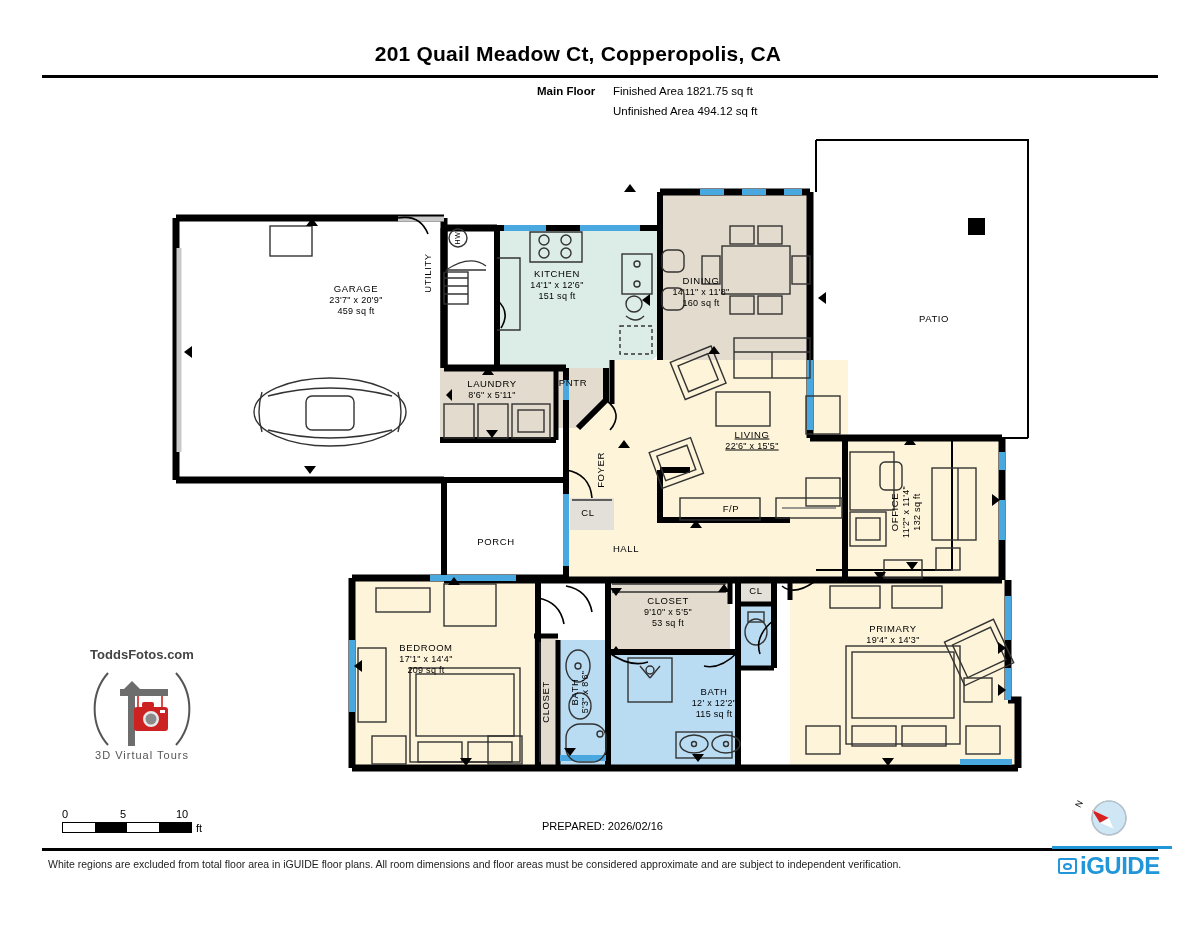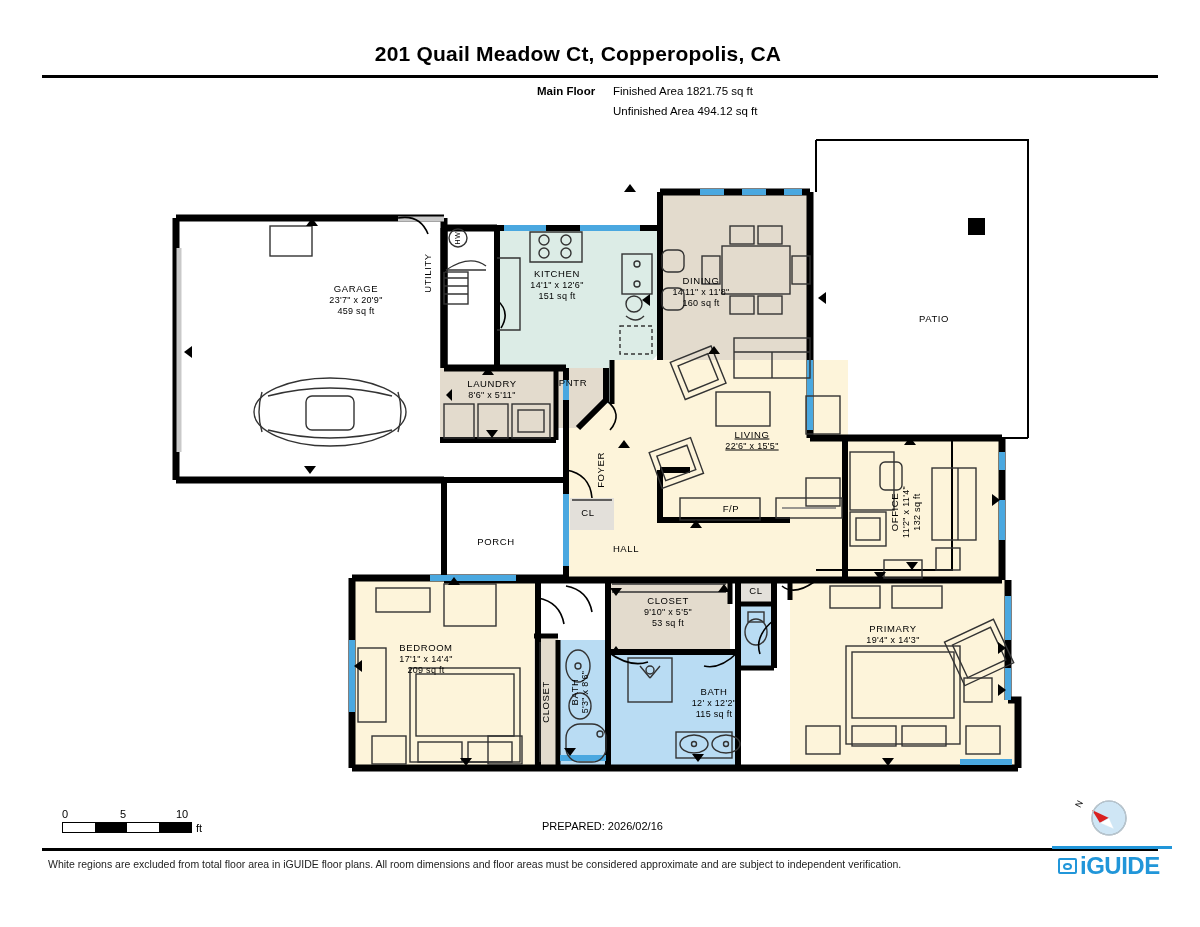--- a/index.html
+++ b/index.html
@@ -473,20 +473,43 @@
   </div>
 
   <div class="rlabel small" style="left:731px;top:509px;">
     <div class="nm">F/P</div>
   </div>
 
   <div class="rlabel vert" style="left:458px;top:238px;font-size:7px;">
     <div class="nm" style="font-size:7px;">HW</div>
   </div>
 
+  <div id="todds">
+    <svg width="128" height="128" viewBox="0 0 128 128" xmlns="http://www.w3.org/2000/svg">
+
+      <path d="M30,28 a48,52 0 0 0 0,72" stroke="#555" stroke-width="2" fill="none"></path>
+      <path d="M98,28 a48,52 0 0 1 0,72" stroke="#555" stroke-width="2" fill="none"></path>
+
+      <rect x="42" y="44" width="48" height="7" fill="#6d6d6d"></rect>
+      <polygon points="46,44 54,36 62,44" fill="#6d6d6d"></polygon>
+      <rect x="50" y="51" width="7" height="50" fill="#6d6d6d"></rect>
+
+      <path d="M60,51 L60,62 M84,51 L84,62" stroke="#cc2222" stroke-width="1.6"></path>
+
+      <rect x="56" y="62" width="34" height="24" rx="3" fill="#cc2222"></rect>
+      <rect x="64" y="57" width="12" height="6" rx="2" fill="#cc2222"></rect>
+      <circle cx="73" cy="74" r="9" fill="#e8e8e8" stroke="#cc2222" stroke-width="2"></circle>
+      <circle cx="73" cy="74" r="5.5" fill="#8a8a8a"></circle>
+      <rect x="82" y="65" width="5" height="3" fill="#ffffff"></rect>
+    </svg>
+    <div style="position:absolute;left:0;top:2px;width:128px;text-align:center;
+                font-size:13px;font-weight:bold;color:#444;">ToddsFotos.com</div>
+    <div style="position:absolute;left:0;top:104px;width:128px;text-align:center;
+                font-size:11px;color:#555;letter-spacing:1px;">3D Virtual Tours</div>
+  </div>
 
   <div id="scalebar">
     <div class="ticks">
       <span style="left:0px;">0</span>
       <span style="left:58px;">5</span>
       <span style="left:114px;">10</span>
     </div>
     <div class="bar">
       <i></i>
         <i class="on"></i>

